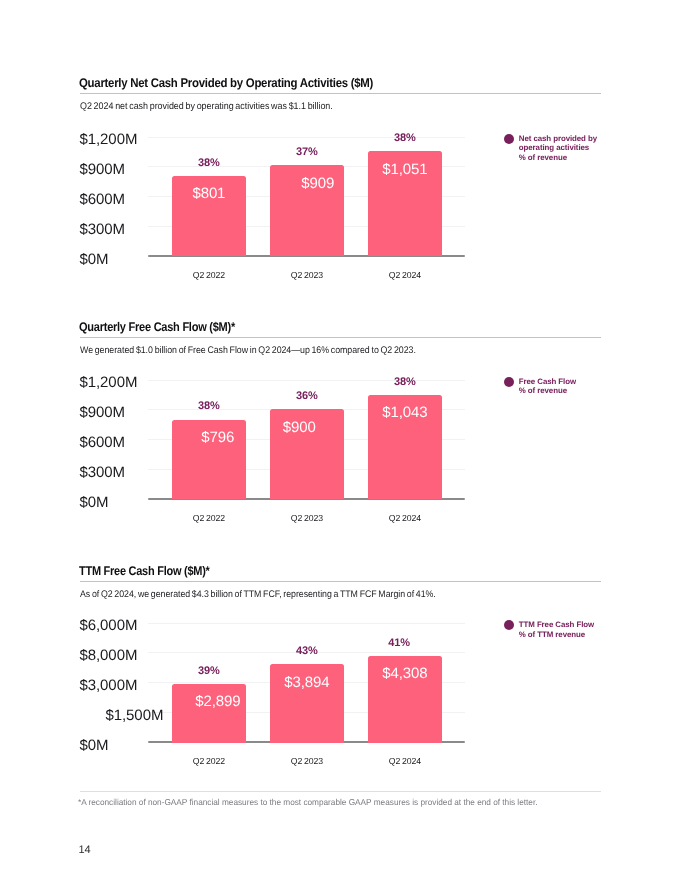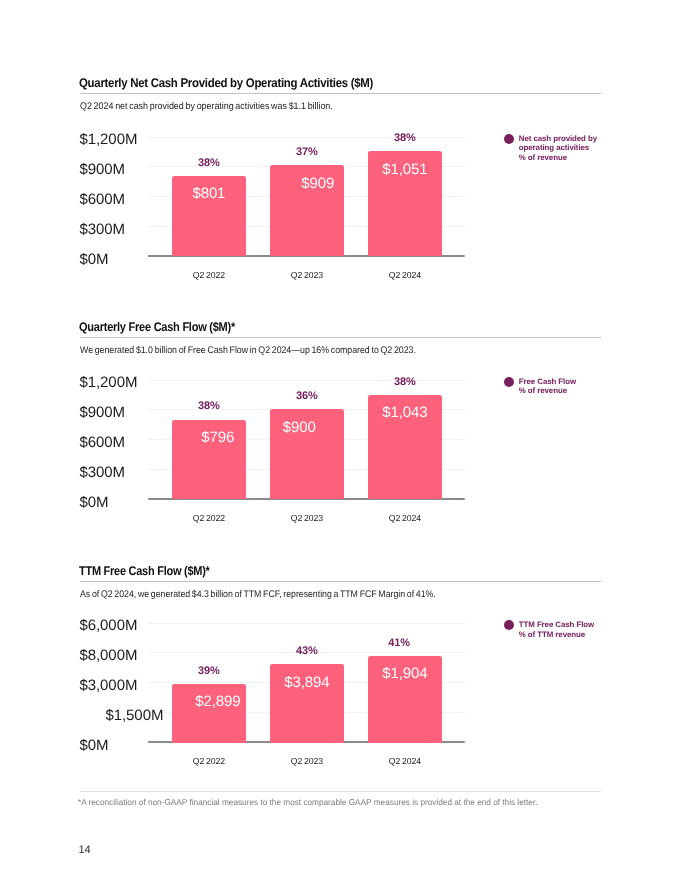--- a/index.html
+++ b/index.html
@@ -133,21 +133,21 @@
         <div class="baseline" style="top: 176.5px; left: 148.2px; width: 317.3px;"></div>
         <div class="bar" style="left: 171.8px; width: 74.2px; top: 119.95px; height: 58.35px; background: rgb(253, 97, 124);"></div>
         <div class="barval" style="left: 171.8px; width: 92px; top: 129.15px;">$2,899</div>
         <div class="pct" style="left: 171.8px; width: 74.2px; top: 100.75px; color: rgb(120, 32, 92);">39%</div>
         <div class="xlab" style="left: 171.8px; width: 74.2px; top: 191.5px;">Q2 2022</div>
         <div class="bar" style="left: 269.8px; width: 74.2px; top: 100.19px; height: 78.11px; background: rgb(253, 97, 124);"></div>
         <div class="barval" style="left: 269.8px; width: 74.2px; top: 109.39px;">$3,894</div>
         <div class="pct" style="left: 269.8px; width: 74.2px; top: 80.99px; color: rgb(120, 32, 92);">43%</div>
         <div class="xlab" style="left: 269.8px; width: 74.2px; top: 191.5px;">Q2 2023</div>
         <div class="bar" style="left: 367.8px; width: 74.2px; top: 91.97px; height: 86.33px; background: rgb(253, 97, 124);"></div>
-        <div class="barval" style="left: 367.8px; width: 74.2px; top: 101.17px;">$1,904</div>
+        <div class="barval" style="left: 367.8px; width: 74.2px; top: 101.17px;">$4,308</div>
         <div class="pct" style="left: 362px; width: 74.2px; top: 72.77px; color: rgb(120, 32, 92);">41%</div>
         <div class="xlab" style="left: 367.8px; width: 74.2px; top: 191.5px;">Q2 2024</div>
         <div class="legend" style="left: 503.8px; top: 58.38px;">
           <div class="legend-dot" style="top: -2.4px; background: rgb(120, 32, 92);"></div>
           <div class="legend-text" style="top: -2.5px; color: rgb(120, 32, 92);">
             <div>TTM Free Cash Flow</div>
             <div>% of TTM revenue</div>
           </div>
         </div>
       </div>

